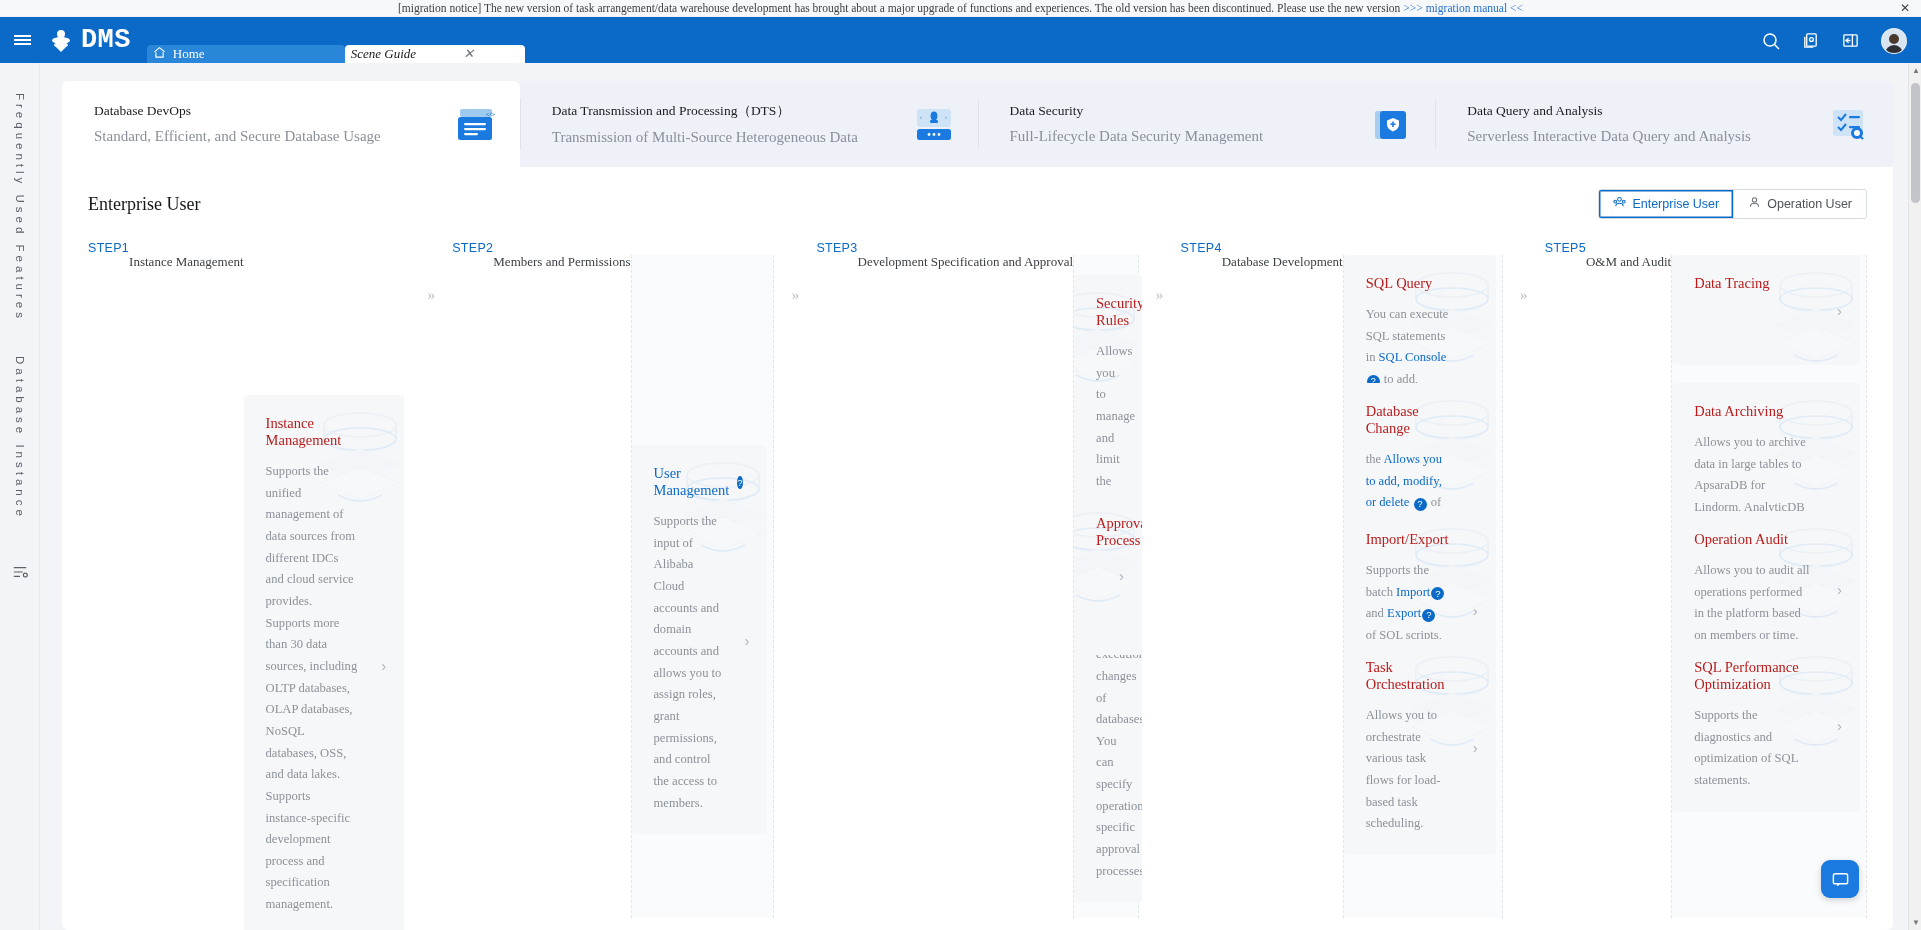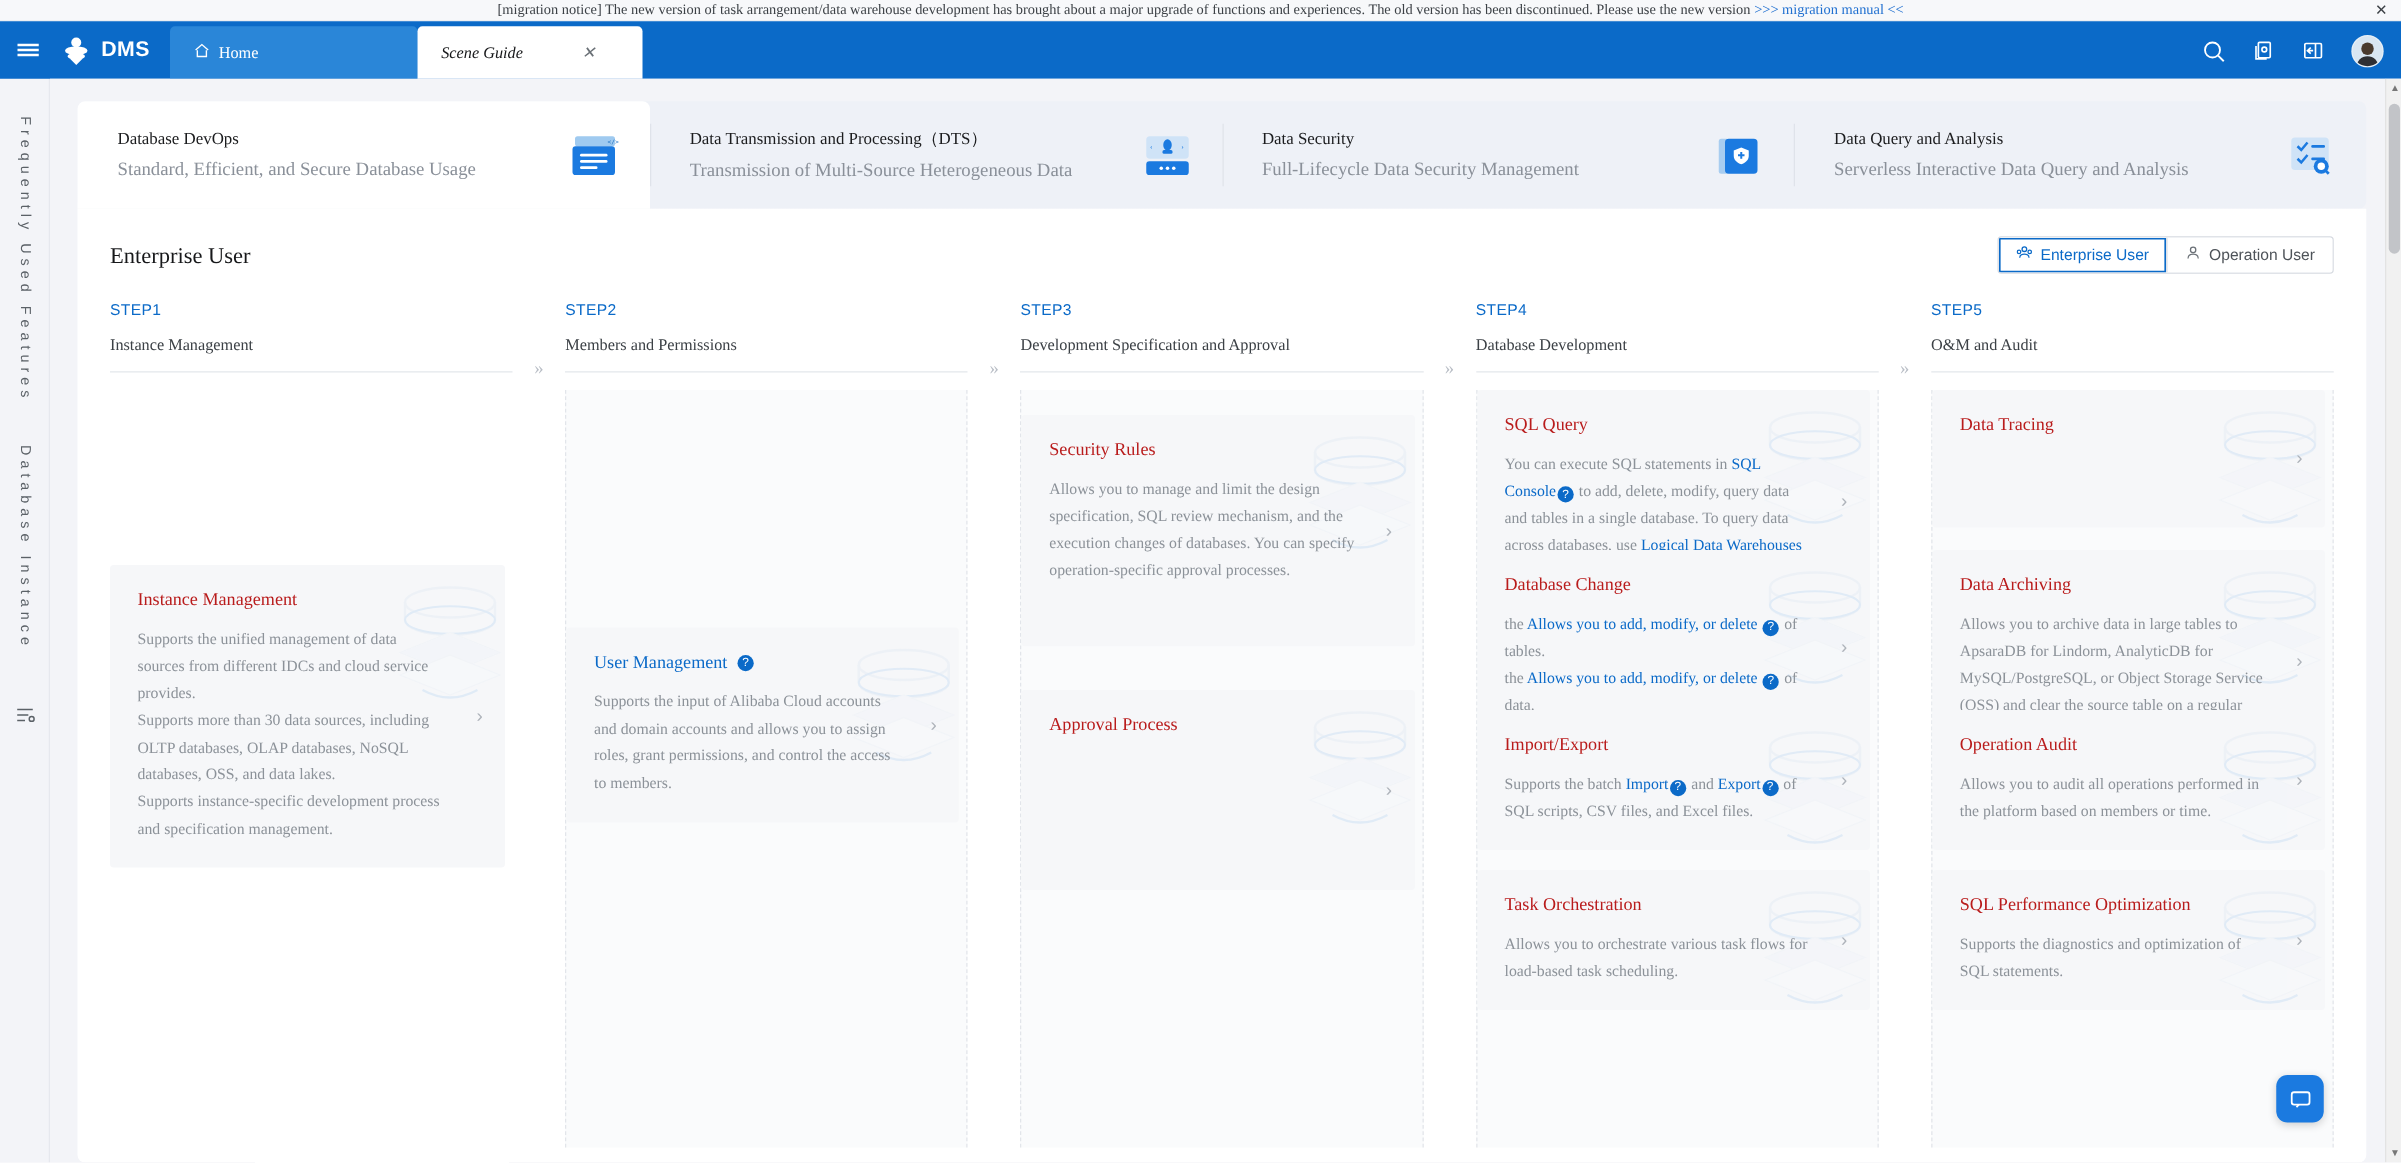--- a/index.html
+++ b/index.html
@@ -30,26 +30,26 @@
   .hamburger {
     width: 44px; height: 46px; display: flex; align-items: center; justify-content: center;
     cursor: pointer;
   }
   .hamburger span { display: block; width: 17px; height: 1.7px; background: #fff; margin: 2.4px 0; }
   .brand {
     display: flex; align-items: center; gap: 7px; padding: 0 16px 0 4px;
     height: 46px; color: #fff;
   }
   .brand-logo { width: 26px; height: 26px; position: relative; }
-  .brand-name { font-size: 17px; letter-spacing: .4px; font-weight: 600;
-    font-family: Liberation Sans, sans-serif; }
+  .brand-name { font-size: 27px; letter-spacing: .4px; font-weight: 600;
+    font-family: Liberation Mono, monospace; }
   .tabs { display: flex; align-items: flex-end; height: 46px; }
   .tab {
-    height: 42px; display: flex; align-items: center; gap: 7px;
-    padding: 0 19px; font-size: 13px; cursor: pointer;
+    height: 18px; display: flex; align-items: center; gap: 7px;
+    padding: 0 6px; font-size: 13px; cursor: pointer;
     border-radius: 4px 4px 0 0; position: relative;
   }
   .tab.inactive { background: #2a86d8; color: #ffffff; }
   .tab.active { background: #ffffff; color: #17181a; font-style: italic; }
   .tab-close { font-size: 13px; color: #6b7177; margin-left: 40px; cursor: pointer; }
   .header-right {
     position: absolute; right: 14px; bottom: 9px; display: flex; align-items: center; gap: 20px;
   }
   .hicon { width: 20px; height: 20px; cursor: pointer; color: #fff; }
   .avatar {
@@ -124,21 +124,21 @@
   }
   .seg-btn {
     display: flex; align-items: center; gap: 6px; padding: 6px 14px; font-size: 12.5px;
     background: #fff; color: #4e5359; cursor: pointer;
   }
   .seg-btn.on { color: #0b6ac8; box-shadow: inset 0 0 0 1.5px #0b6ac8; }
   .seg-btn + .seg-btn { border-left: 1px solid #d6dae1; }
 
   
   .steps { display: flex; margin-top: 22px; height: calc(100% - 64px); }
-  .step-col { flex: 1; display: flex; flex-direction: column; min-width: 0; }
+  .step-col { flex: 1; display: flex; flex-direction: row; min-width: 0; }
   .step-gap {
     width: 42px; flex: none; display: flex; justify-content: center;
     padding-top: 46px; color: #b9bec6; font-size: 15px;
   }
   .step-no {
     font-size: 12.5px; color: #0b6ac8; font-family: "Liberation Sans", sans-serif;
     letter-spacing: .3px;
   }
   .step-name { font-size: 13px; color: #3c4146; margin-top: 13px; }
   .step-rule { border-bottom: 1px solid #e4e7ec; margin-top: 13px; }

